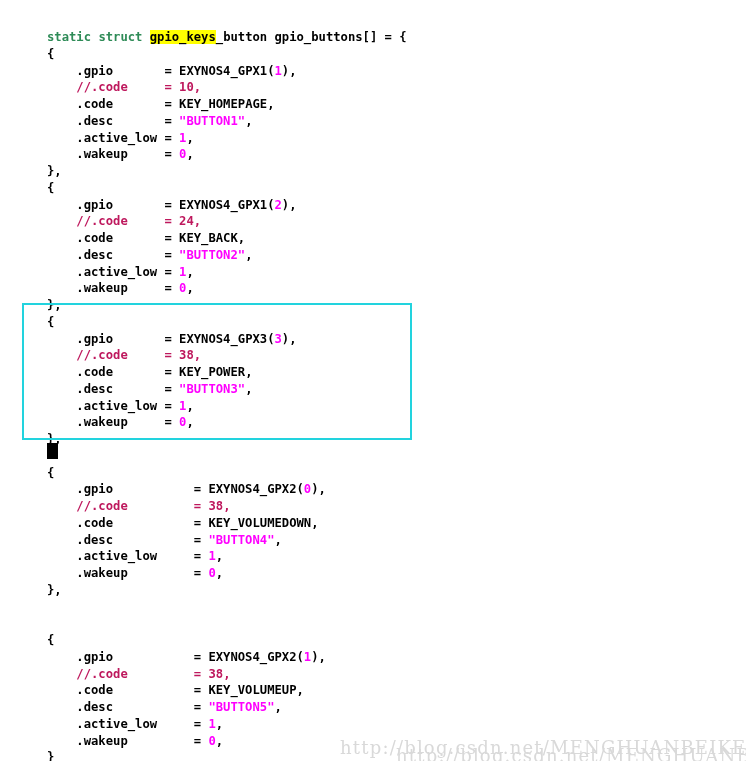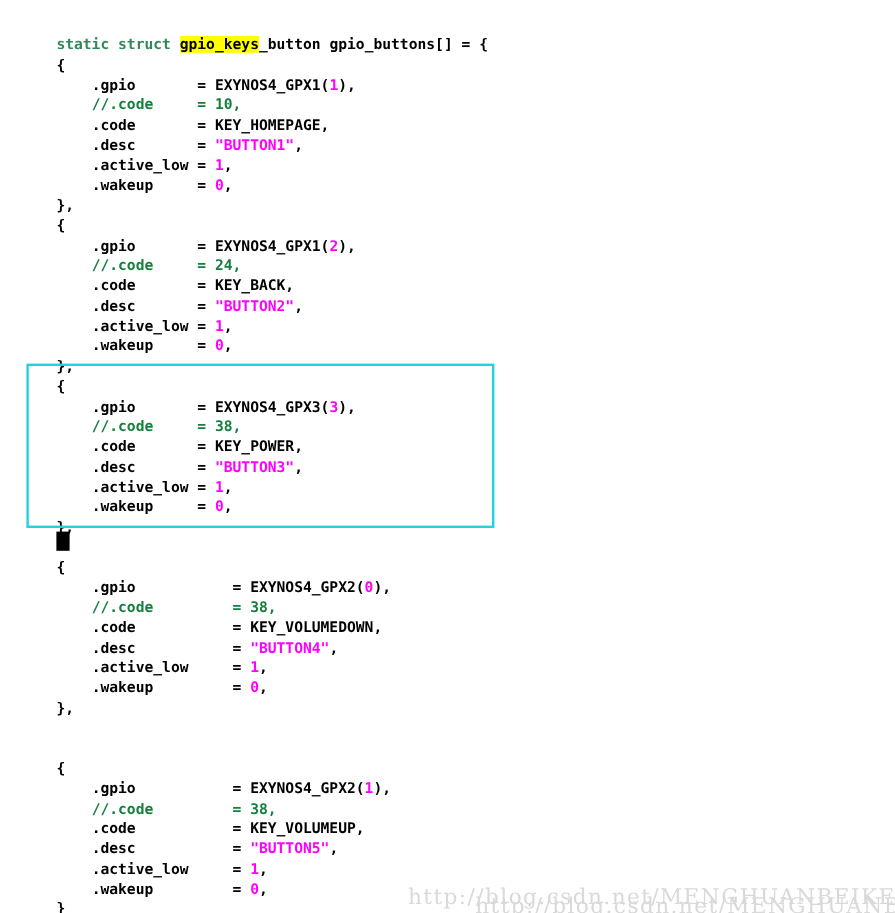--- a/index.html
+++ b/index.html
@@ -39,21 +39,21 @@
 
   .ln {
     white-space: pre;
     height: 16.75px;
     display: block;
   }
 
   
   .kw      { color: #2E8B57; }
   .hl      { background: #FFFF00; color: #000000; }
-  .cmt     { color: #15803d; }
+  .cmt     { color: #be185d; }
   .str     { color: #FF00FF; }
   .num     { color: #FF00FF; }
   .plain   { color: #000000; }
 
   
   #annot-rect {
     position: absolute;
     left: 22px;
     top: 287px;
     width: 390px;

